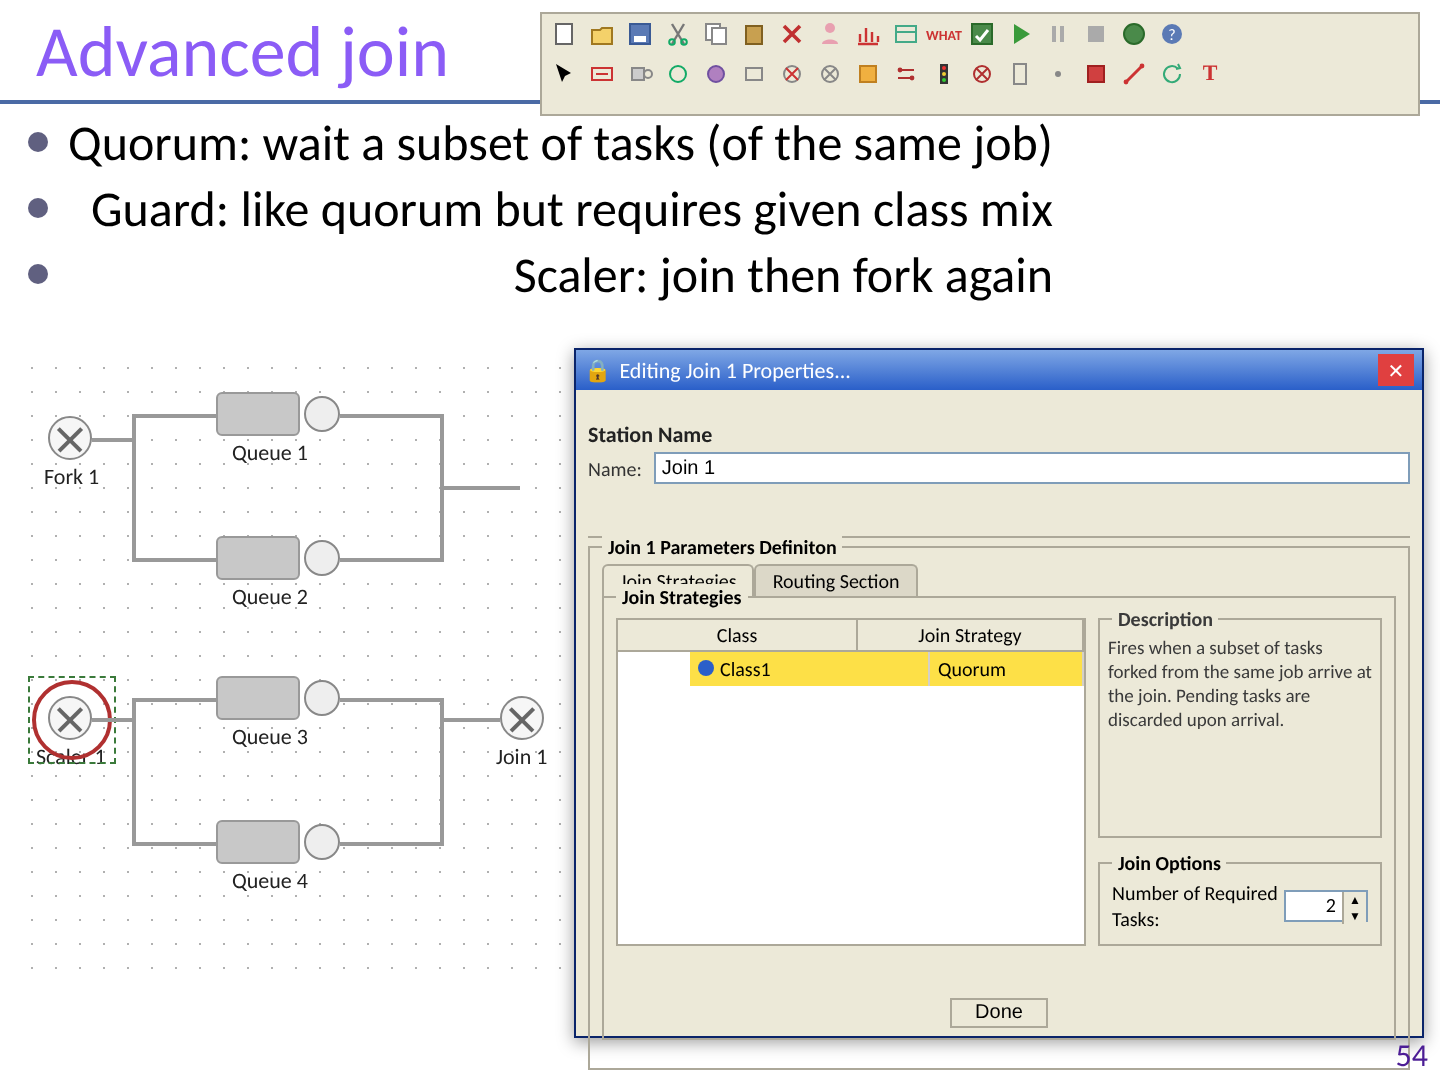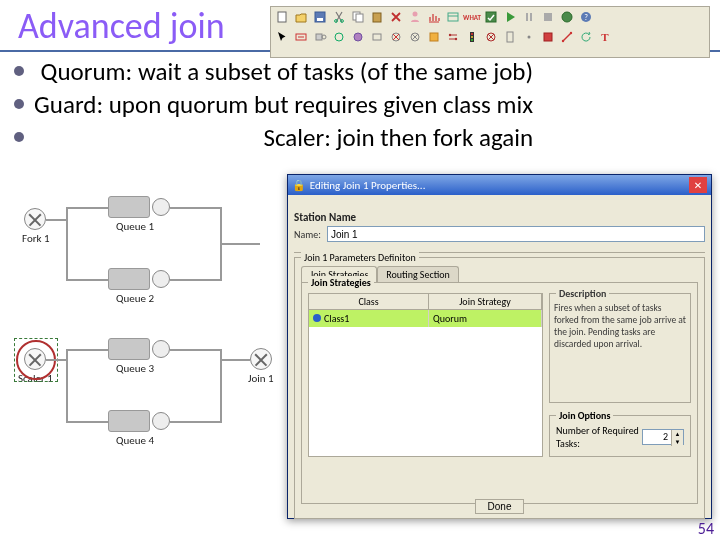--- a/index.html
+++ b/index.html
@@ -29,38 +29,38 @@
   .conn { position: absolute; background: #999; height: 1.5px; }
   .conn-v { position: absolute; background: #999; width: 1.5px; }
   .red-ring { position: absolute; border: 2px solid #b03030; border-radius: 50%; }
 
   .dialog { position: absolute; top: 174px; left: 287px; width: 425px; height: 345px; border: 1px solid #0a246a; background: #ece9d8; box-shadow: 0 2px 8px rgba(0,0,0,0.4); font-size: 11px; }
   .dlg-title { height: 20px; background: linear-gradient(to bottom, #7fa7e5, #2a5fc9); color: #fff; display: flex; align-items: center; padding: 0 4px; font-size: 11px; }
   .dlg-title .spacer { flex: 1; }
   .dlg-x { width: 18px; height: 16px; background: #e04040; color: #fff; display: inline-flex; align-items: center; justify-content: center; font-size: 10px; }
   .dlg-body { padding: 16px 6px; }
   .lbl-bold { font-size: 11px; font-weight: bold; color: #222; margin-bottom: 2px; }
-  .field-line { display: flex; align-items: center; gap: 6px; margin-bottom: 6px; }
+  .field-line { display: flex; align-items: center; gap: 6px; margin-bottom: 22px; }
   .field-line .lbl { font-size: 10px; color: #333; }
   .tx-input { flex: 1; height: 16px; border: 1px solid #7f9db9; background: #fff; font-size: 10px; padding: 0 3px; }
 
   .group { border: 1px solid #aca899; margin-top: 4px; padding: 4px 6px 6px; position: relative; }
-  .group-title { position: absolute; top: -7px; left: 6px; background: #ece9d8; padding: 0 3px; font-size: 10px; font-weight: normal; }
+  .group-title { position: absolute; top: -7px; left: 6px; background: #ece9d8; padding: 0 3px; font-size: 10px; font-weight: bold; }
   .tabs { margin-top: 4px; }
   .tab { display: inline-block; border: 1px solid #aca899; border-bottom: none; padding: 1px 8px; font-size: 10px; background: #ece9d8; border-top-left-radius: 3px; border-top-right-radius: 3px; }
   .tab + .tab { background: #dcd8c8; }
 
   .inner-panel { border: 1px solid #aca899; padding: 4px 6px 6px; position: relative; margin-top: 0; }
   .inner-title { position: absolute; top: -7px; left: 6px; background: #ece9d8; padding: 0 3px; font-size: 10px; font-weight: bold; }
 
   .strat-row { display: flex; gap: 6px; margin-top: 6px; }
   .tbl { border: 1px solid #aca899; background: #fff; font-size: 10px; }
   .tbl-h { display: flex; background: #ece9d8; border-bottom: 1px solid #aca899; }
   .tbl-h div { border-right: 1px solid #aca899; padding: 1px 4px; text-align: center; }
-  .tbl-r { display: flex; background: #bef264; }
+  .tbl-r { display: flex; background: #fde047; margin-left: 36px; }
   .tbl-r div { border-right: 1px solid #d4d0c8; padding: 2px 4px; }
   .class-ico { width: 8px; height: 8px; border-radius: 50%; background: #2a5fc9; display: inline-block; margin-right: 3px; }
 
   .desc-box { border: 1px solid #aca899; padding: 4px 4px; font-size: 9.5px; color: #3a3a3a; position: relative; flex: 1; }
   .desc-title { position: absolute; top: -7px; left: 6px; background: #ece9d8; padding: 0 3px; font-size: 10px; font-weight: bold; }
 
   .opt-box { border: 1px solid #aca899; padding: 6px 6px; font-size: 10px; position: relative; margin-top: 6px; }
   .spin { display: inline-flex; border: 1px solid #7f9db9; background: #fff; height: 16px; }
   .spin-val { width: 28px; text-align: right; padding: 0 3px; font-size: 10px; }
   .spin-btns { width: 12px; display: flex; flex-direction: column; }
@@ -273,21 +273,21 @@
   </div>
 </div>
 
 <div class="bullets">
   <div class="bullet-row">
       <span class="bullet-dot"></span>
       <span class="txt">Quorum: wait a subset of tasks (of the same job)</span>
     </div>
   <div class="bullet-row">
       <span class="bullet-dot"></span>
-      <span class="txt">Guard: upon quorum but requires given class mix</span>
+      <span class="txt">Guard: like quorum but requires given class mix</span>
     </div>
   <div class="bullet-row">
       <span class="bullet-dot"></span>
       <span class="txt">Scaler: join then fork again</span>
     </div>
 </div>
 
 <div class="diagram">
 
   <div class="pt-circ pt-x" style="top:30px;left:14px;"></div>

